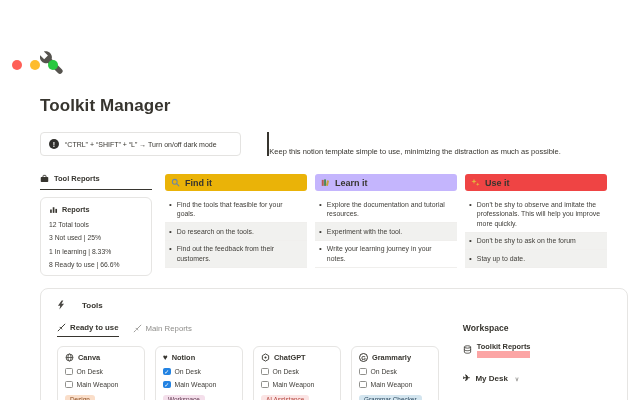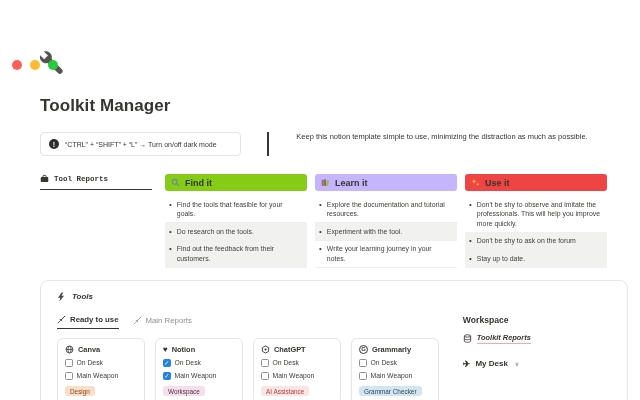--- a/index.html
+++ b/index.html
@@ -16,48 +16,48 @@
 
   .page-icon { margin-top:50px; width:28px; height:28px; cursor:pointer; }
   .page-title { margin-top:18px; font-size:17px; font-weight:700; letter-spacing:.1px; }
 
   .note-row { margin-top:16px; display:flex; align-items:stretch; gap:26px; }
   .callout { width:202px; min-height:24px; border:1px solid #e4e3e1; border-radius:4px;
     display:flex; align-items:center; gap:6px; padding:0 8px; font-size:7px; }
   .warn-icon { width:10px; height:10px; min-width:10px; border-radius:50%; background:#2f2e2b;
     color:#fff; font-size:7px; font-weight:700; display:flex; align-items:center; justify-content:center; }
   .warn-icon::before{ content:"!"; }
-  .quote { border-left:2.5px solid #37352f; padding-left:27px; font-size:7.5px;
-    display:flex; align-items:flex-start; width:362px; }
+  .quote { border-left:2.5px solid #37352f; padding-left:0; font-size:7.5px;
+    display:flex; align-items:flex-end; width:362px; }
 
   .main-row { margin-top:18px; display:flex; gap:13px; }
 
   
-  .reports-col { width:112px;font-family:Liberation Mono, monospace; }
+  .reports-col { width:112px; }
   .view-tab { display:flex; align-items:center; gap:5px; font-size:7.5px; font-weight:700;
     padding-bottom:6px; border-bottom:1.7px solid #37352f; cursor:pointer; }
   .reports-card { margin-top:7px; border:1px solid #e6e5e3; border-radius:6px; padding:7px 8px; }
   .reports-title { display:flex; align-items:center; gap:4px; font-size:7.3px; font-weight:700; }
   .stat { font-size:6.8px; margin-top:6.5px; color:#3f3d38; }
 
   
   .guide-cols { display:flex; gap:8px; }
   .gcol { width:142px; }
   .gcol-header { display:flex; align-items:center; gap:5px; border-radius:3px;
     padding:3px 6px; font-size:9px; font-weight:700; height:17px; }
   .gcol ul { list-style:none; margin-top:5px; }
   .gcol li { display:flex; gap:5px; font-size:6.9px; line-height:9.5px; padding:3.5px 6px 3.5px 4px;
     border-bottom:1px solid #f0efed; color:#3f3d38; }
   .gcol li.gray { background:#f1f1ef; }
   .gcol li::before { content:"•"; font-size:8px; line-height:9px; }
 
   
   .tools-card { margin-top:12px; width:588px; height:160px; border:1px solid #e6e5e3;
     border-radius:8px; padding:11px 12px 0 16px; }
-  .tools-header { display:flex; align-items:flex-start; gap:7px; font-size:8px; font-weight:600;font-style:italic; }
+  .tools-header { display:flex; align-items:flex-end; gap:17px; font-size:8px; font-weight:600; }
   .tools-body { margin-top:13px; display:flex; }
   .tools-left { width:392px; }
   .tabs { display:flex; align-items:flex-end; gap:14px; }
   .tab { display:flex; align-items:center; gap:4px; font-size:7.8px; padding-bottom:4px; cursor:pointer; }
   .tab.active { font-weight:700; border-bottom:1.8px solid #37352f; }
   .tab.inactive { color:#8f8e8b; }
 
   .cards-row { margin-top:9px; display:flex; gap:10px; }
   .tool-card { width:88px; border:1px solid #e6e5e3; border-radius:6px; padding:6px 7px; cursor:pointer; }
   .tc-title { display:flex; align-items:flex-start; gap:4px; font-size:7.4px; font-weight:700; }
@@ -66,21 +66,21 @@
     background:#fff; display:flex; align-items:center; justify-content:center; cursor:pointer; }
   .cb.checked { background:#2383e2; border-color:#2383e2; color:#fff; font-size:6px; }
   .cb.checked::before { content:"✓"; }
   .tag { display:inline-block; margin-top:5px; border-radius:3px; padding:1.5px 5px; font-size:6.4px; }
 
   
   .db-col { margin-left:21px; width:155px; }
   .db-title { font-size:8.6px; font-weight:700; }
   .db-link { display:flex; align-items:center; gap:5px; margin-top:8.5px; font-size:7.4px;
     font-weight:600; cursor:pointer; }
-  .db-link .lbl { border-bottom:1px solid #fca5a5; padding-bottom:.5px;font-style:italic; }
+  .db-link .lbl { border-bottom:7px solid #fca5a5; padding-bottom:.5px; }
   .my-desk { display:flex; align-items:center; gap:5px; margin-top:15px; font-size:8px;
     font-weight:700; cursor:pointer; }
   .plane { font-size:9px; }
   .chev { color:#9b9a97; font-size:6px; margin-left:2px; }
 
   .gicon { width:9px; height:9px; min-width:9px; border:1px solid #37352f; border-radius:50%;
     font-size:6px; font-weight:700; display:inline-flex; align-items:center; justify-content:center; }
   svg { display:block; }
 </style>
 </head>
@@ -117,26 +117,40 @@
     <div class="main-row">
 
       <div class="reports-col">
         <div class="view-tab">
           <svg viewBox="0 0 12 12" width="9" height="9">
             <rect x="1" y="4" width="10" height="6.5" rx="1" fill="#37352f"></rect>
             <path d="M4 4V2.8a1 1 0 0 1 1-1h2a1 1 0 0 1 1 1V4" stroke="#37352f" stroke-width="1.2" fill="none"></path>
           </svg>
           <span>Tool Reports</span>
         </div>
+        <div class="reports-card">
+          <div class="reports-title">
+            <svg viewBox="0 0 12 12" width="9" height="9">
+              <rect x="1.5" y="6" width="2.2" height="4.5" fill="#37352f"></rect>
+              <rect x="5" y="3" width="2.2" height="7.5" fill="#37352f"></rect>
+              <rect x="8.5" y="5.2" width="2.2" height="5.3" fill="#37352f"></rect>
+            </svg>
+            <span>Reports</span>
+          </div>
+          <div class="stat">12 Total tools</div>
+          <div class="stat">3 Not used | 25%</div>
+          <div class="stat">1 In learning | 8.33%</div>
+          <div class="stat">8 Ready to use | 66.6%</div>
+        </div>
       </div>
 
       <div class="guide-cols">
 
         <div class="gcol">
-          <div class="gcol-header" style="background:#84cc16">
+          <div class="gcol-header" style="background:#eab308">
             <svg viewBox="0 0 12 12" width="9" height="9">
               <circle cx="5" cy="5" r="3.2" fill="none" stroke="#6a86a8" stroke-width="1.4"></circle>
               <path d="M7.5 7.5 10.5 10.5" stroke="#6a86a8" stroke-width="1.4" stroke-linecap="round"></path>
             </svg>
             <span>Find it</span>
           </div>
           <ul>
             <li>
                 <span>Find the tools that feasible for your goals.</span>
               </li>

